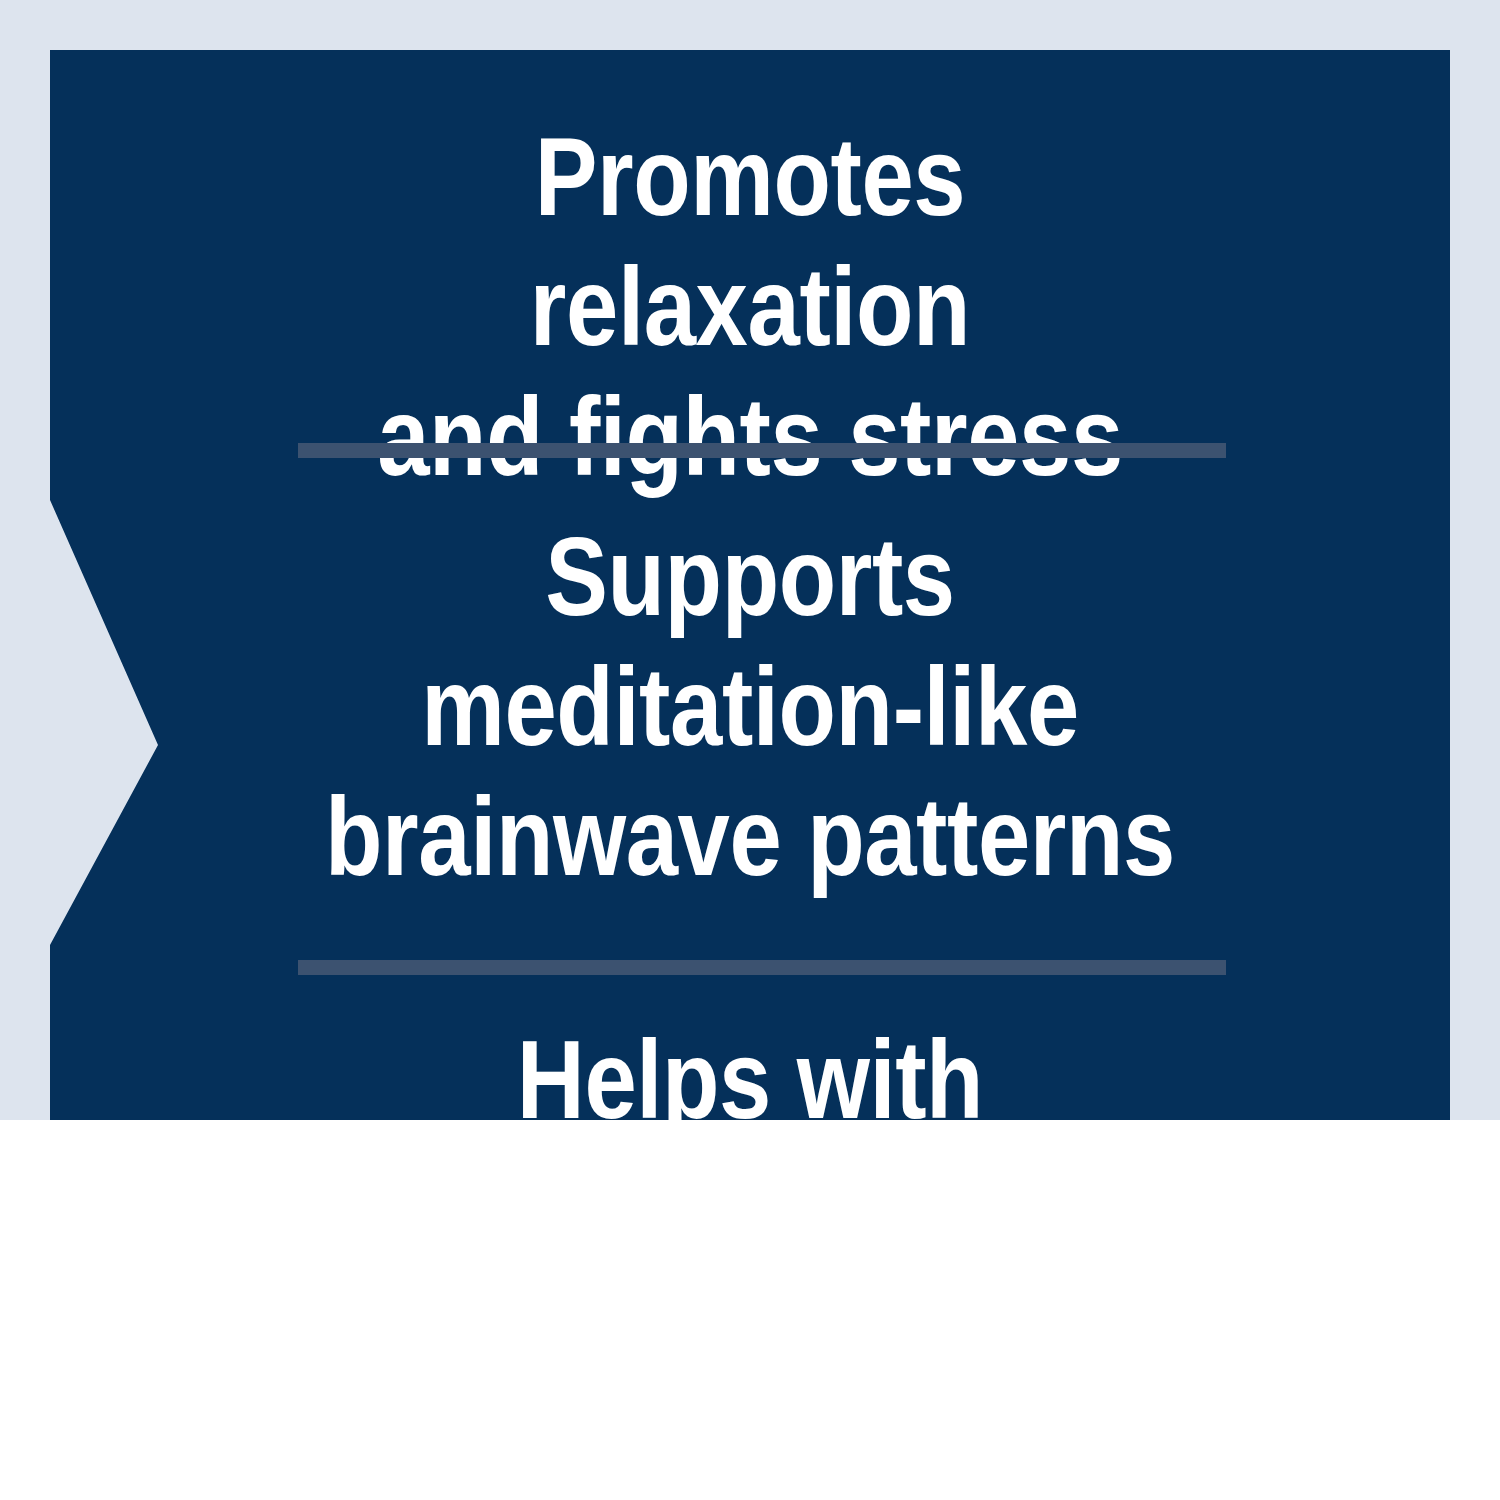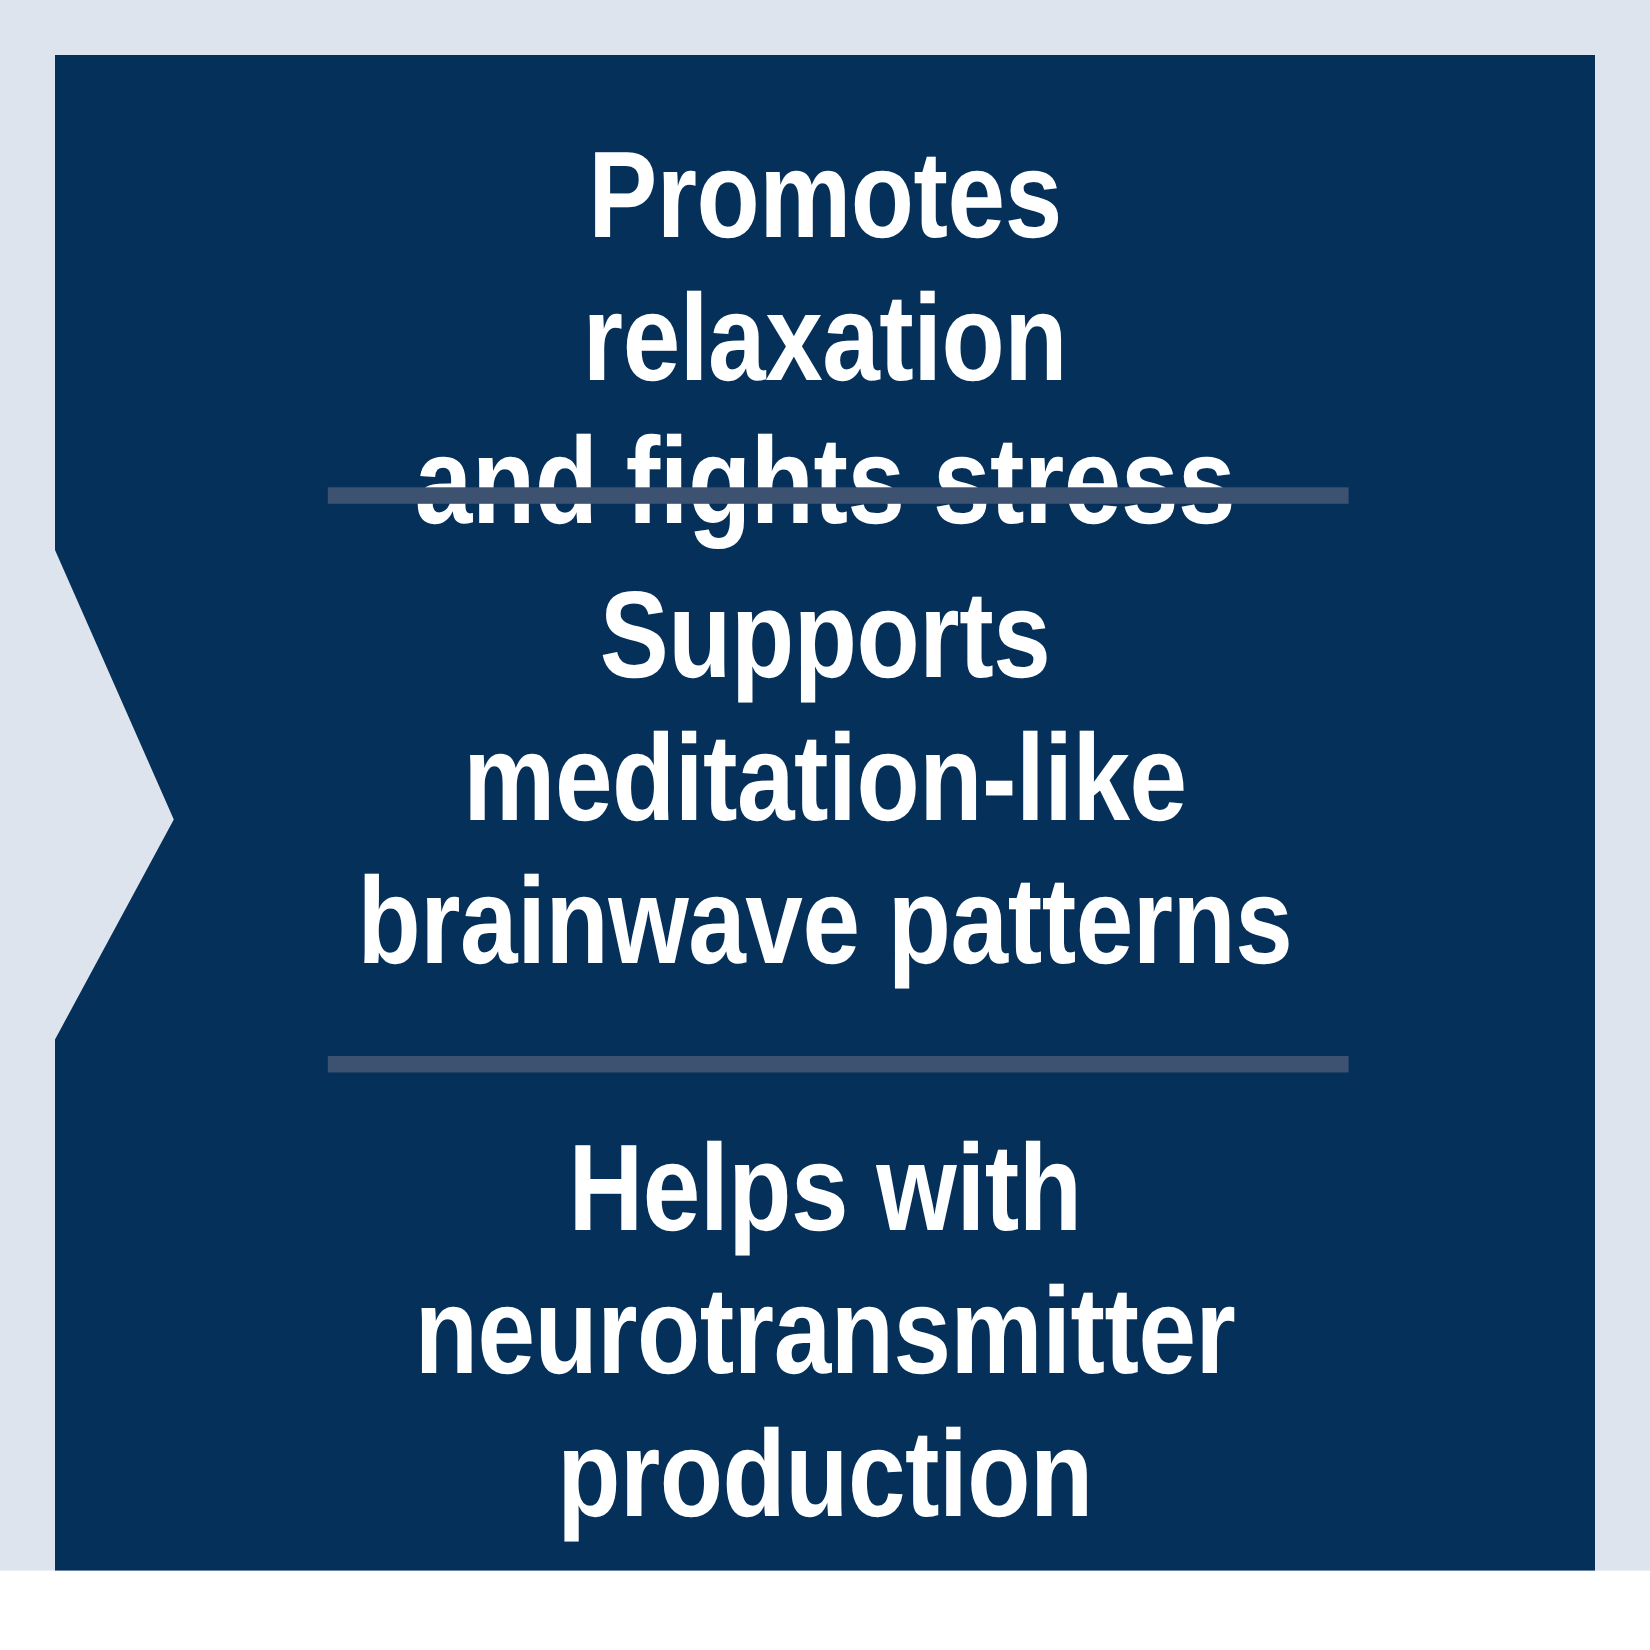--- a/index.html
+++ b/index.html
@@ -4,21 +4,21 @@
 <style>
   html, body {
     margin: 0;
     padding: 0;
     background: #ffffff;
   }
 
   #canvas {
     position: relative;
     width: 1500px;
-    height: 1428px;
+    height: 1120px;
     background: #dde4ee;
     overflow: hidden;
     font-family: "Liberation Sans", sans-serif;
   }
 
   
   #panel {
     position: absolute;
     left: 50px;
     top: 50px;

